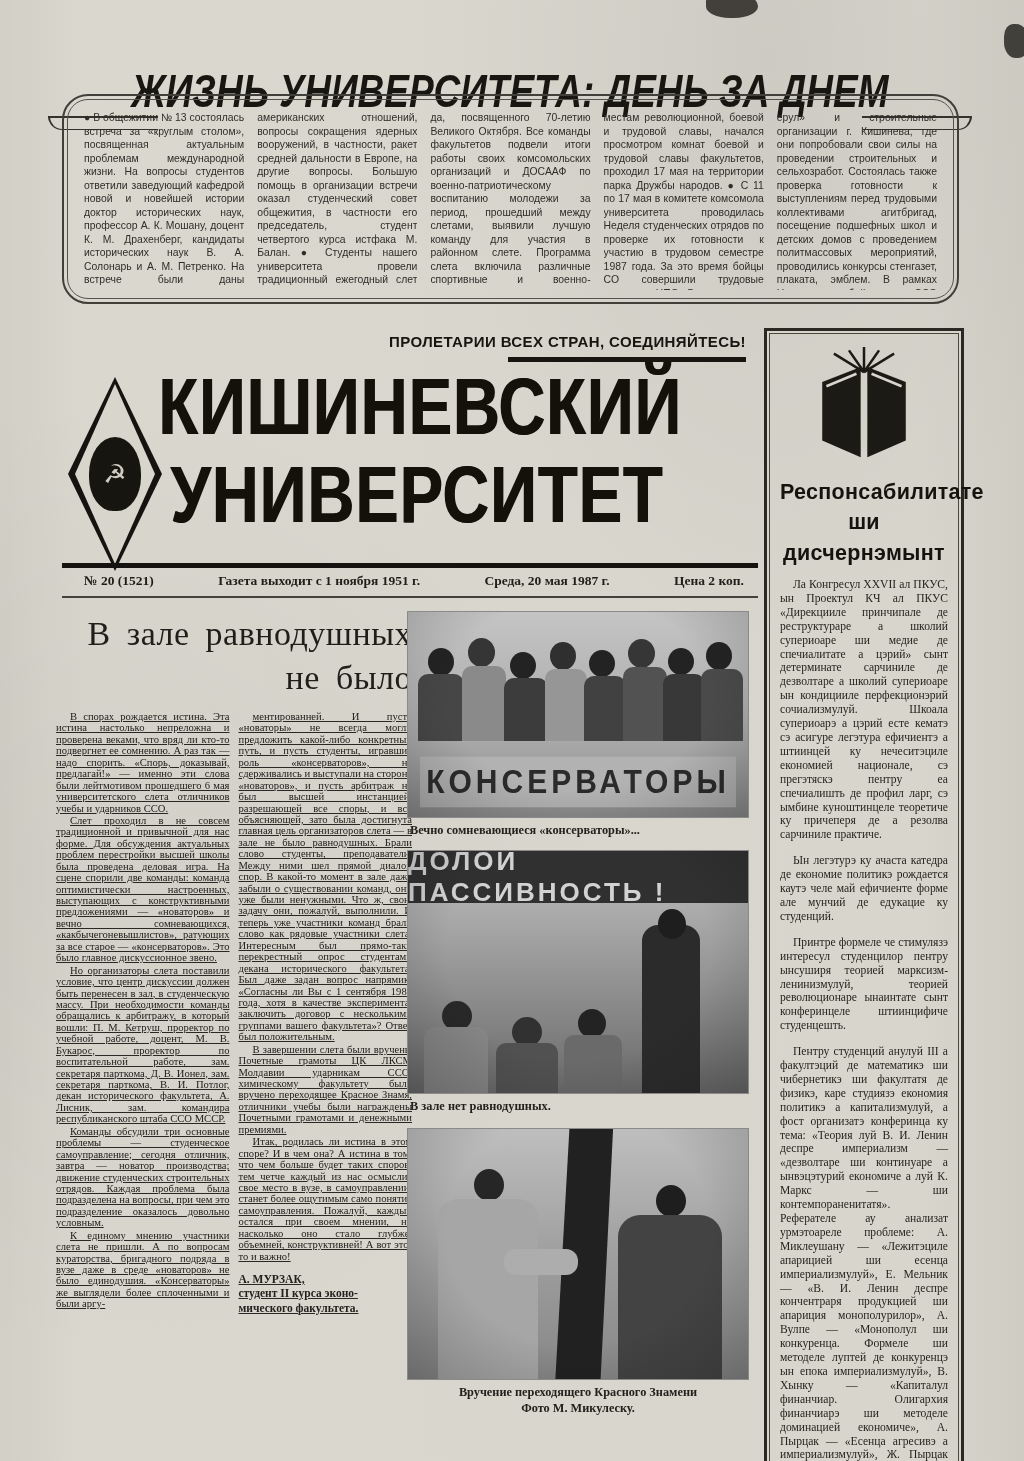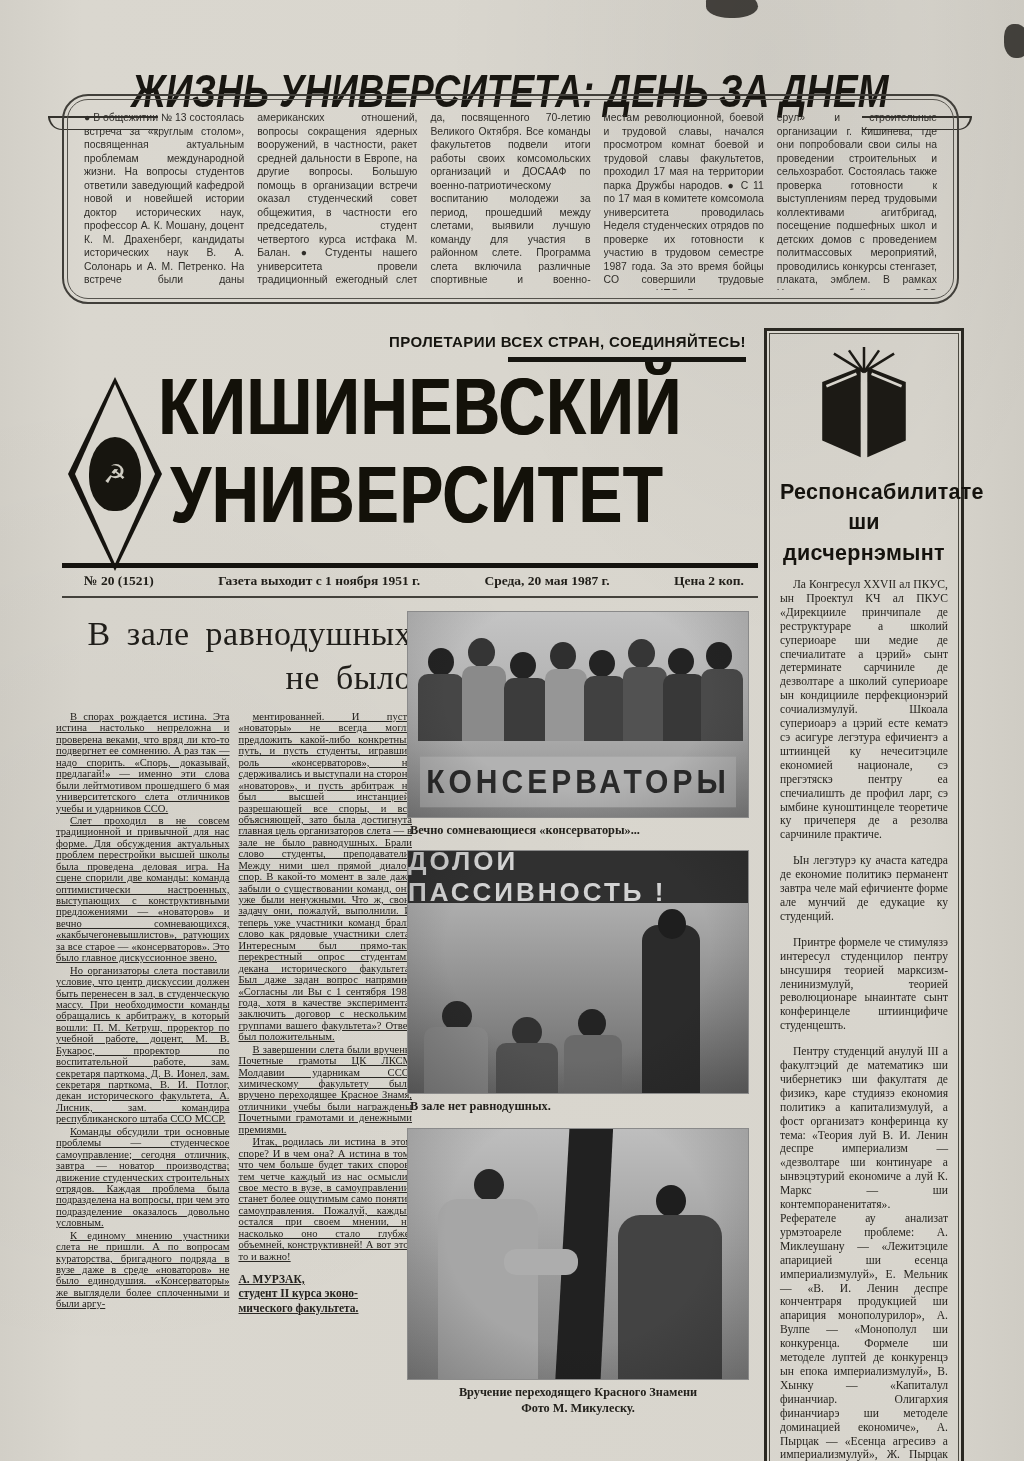--- a/index.html
+++ b/index.html
@@ -275,19 +275,19 @@
         <path d="M25,47 L61,32" stroke="#d8d5cd" stroke-width="3" fill="none"></path>
         <path d="M79,32 L115,47" stroke="#d8d5cd" stroke-width="3" fill="none"></path>
       </svg>
     </div>
     <div class="ra-title">
       <div>Респонсабилитате</div>
       <div>ши дисчернэмынт</div>
     </div>
     <div class="ra-body">
       <p>Ла Конгресул XXVII ал ПКУС, ын Проектул КЧ ал ПКУС «Дирекцииле принчипале де реструктураре а школий супериоаре ши медие де спечиалитате а цэрий» сынт детерминате сарчиниле де дезволтаре а школий супериоаре ын кондицииле перфекционэрий сочиализмулуй. Шкоала супериоарэ а цэрий есте кематэ сэ асигуре легэтура ефичиентэ а штиинцей ку нечеситэциле економией национале, сэ прегэтяскэ пентру еа спечиалишть де профил ларг, сэ ымбине куноштинцеле теоретиче ку причеперя де а резолва сарчиниле практиче.</p>
-      <p>Ын легэтурэ ку ачаста катедра де економие политикэ перманент завтра челе май ефичиенте форме але мунчий де едукацие ку студенций.</p>
+      <p>Ын легэтурэ ку ачаста катедра де економие политикэ рождается каутэ челе май ефичиенте форме але мунчий де едукацие ку студенций.</p>
       <p>Принтре формеле че стимулязэ интересул студенцилор пентру ынсуширя теорией марксизм-ленинизмулуй, теорией революционаре ынаинтате сынт конферинцеле штиинцифиче студенцешть.</p>
       <p>Пентру студенций анулуй III а факултэций де математикэ ши чибернетикэ ши факултатя де физикэ, каре студиязэ економия политикэ а капитализмулуй, а фост организатэ конферинца ку тема: «Теория луй В. И. Ленин деспре империализм — «дезволтаре ши континуаре а ынвэцэтурий економиче а луй К. Маркс — ши контемпораненитатя». Реферателе ау анализат урмэтоареле проблеме: А. Миклеушану — «Лежитэциле апарицией ши есенца империализмулуй», Е. Мельник — «В. И. Ленин деспре кончентраря продукцией ши апариция монополурилор», А. Вулпе — «Монополул ши конкуренца. Формеле ши методеле луптей де конкуренцэ ын епока империализмулуй», В. Хынку — «Капиталул финанчиар. Олигархия финанчиарэ ши методеле доминацией економиче», А. Пырцак — «Есенца агресивэ а империализмулуй», Ж. Пырцак — «Конгресул XXVII ал ПКУС деспре империализмул контемпоран».</p>
     </div>
 
   </div>
 </div>
 
 </body></html>

